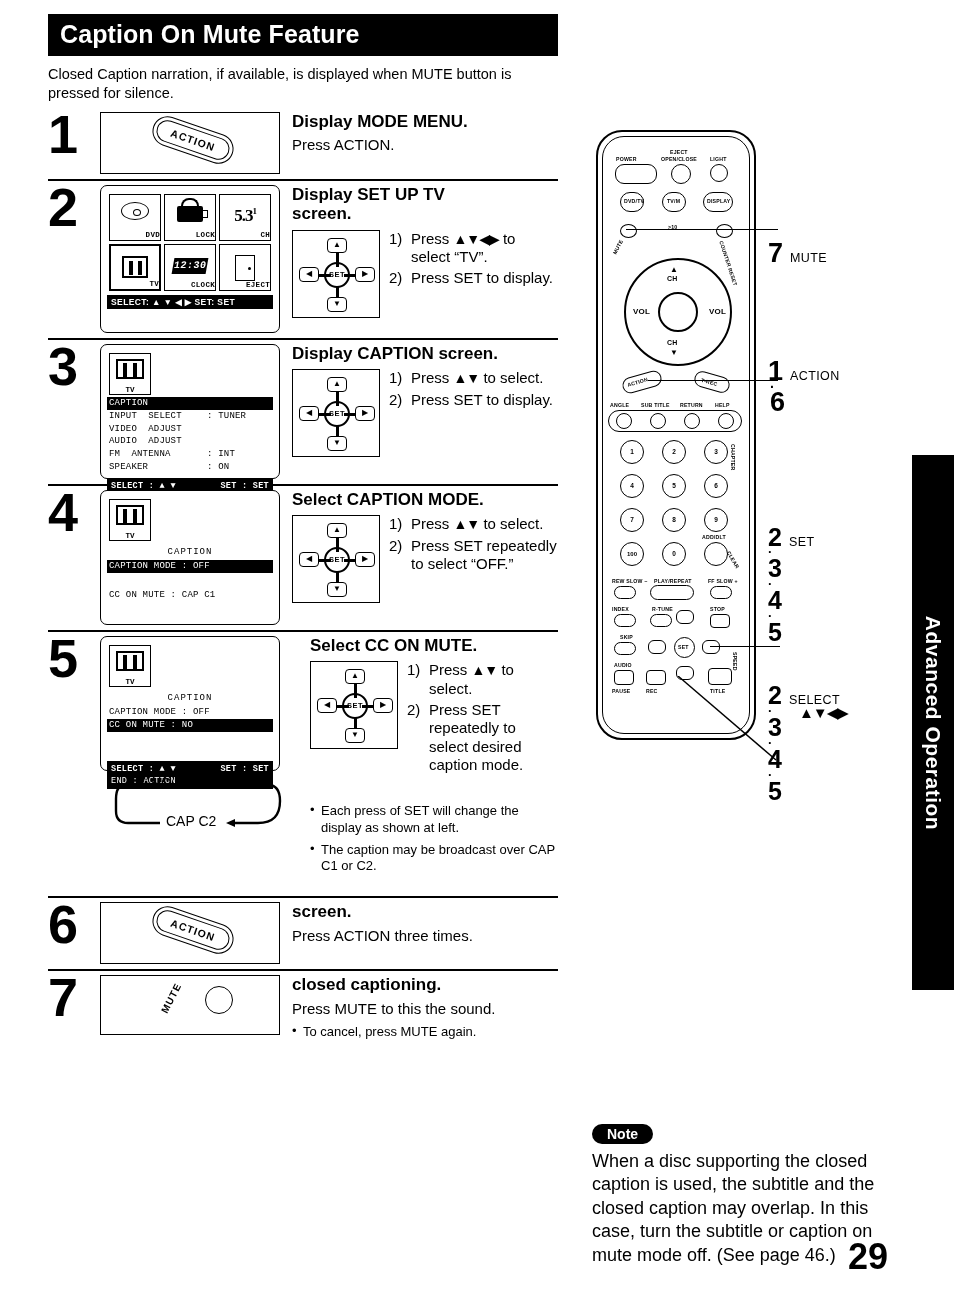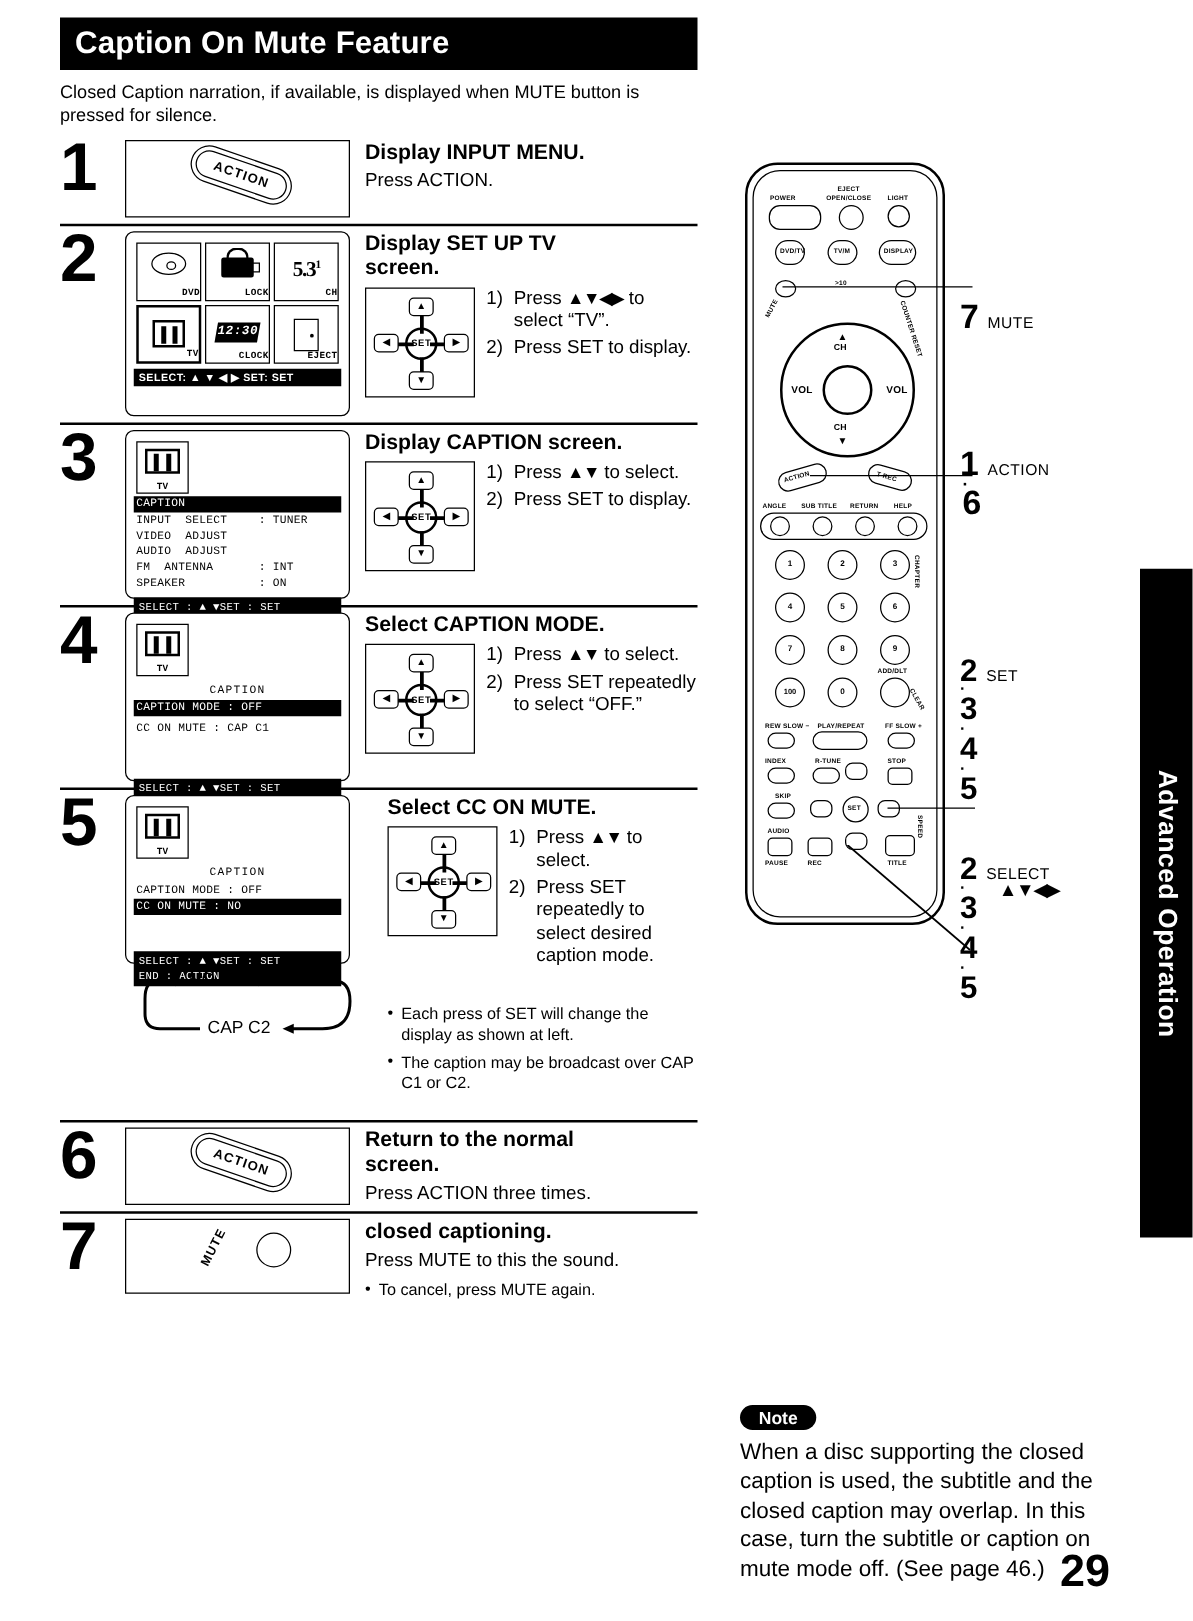--- a/index.html
+++ b/index.html
@@ -162,21 +162,21 @@
   }
   .osd-list { font-size:9px; line-height:1.42; letter-spacing:0.2px; margin-top:2px; }
   .osd-list .hl { background:#000; color:#fff; display:block; padding:0 2px; }
   .osd-row { display:flex; padding:0 2px; }
   .osd-row .k { width:98px; white-space:pre; }
   .osd-cap-title { text-align:center; font-size:9px; margin:6px 0 3px; letter-spacing:1px; }
   .osd-foot {
     background:#000; color:#fff; font-size:8.5px; line-height:1.45;
     padding:2px 4px; letter-spacing:0.3px;
   }
-  .osd-foot .fr { display:flex; justify-content:flex-start; }
+  .osd-foot .fr { display:flex; justify-content:space-between;font-weight:bold; }
 
   
   .padbox {
     width:88px; height:88px; border:1.8px solid #000; position:relative;
     flex:0 0 88px; background:#fff;
   }
   .padbox .hub {
     position:absolute; left:31px; top:31px; width:26px; height:26px;
     border:2px solid #000; border-radius:50%;
     font-size:7.5px; font-weight:bold; text-align:center; line-height:22px;
@@ -278,21 +278,21 @@
   <div class="step">
     <div class="stepnum">1</div>
     <div class="step-visual">
       <div class="btn-box">
         <div class="action-pill">
           <span>ACTION</span>
         </div>
       </div>
     </div>
     <div class="step-text">
-      <div class="step-head">Display INPUT MENU.</div>
+      <div class="step-head">Display MODE MENU.</div>
       <div class="step-sub">Press ACTION.</div>
     </div>
   </div>
 
   <div class="rule"></div>
 
   <div class="step">
     <div class="stepnum">2</div>
     <div class="step-visual">
       <div class="osd osd-main">
@@ -448,21 +448,21 @@
     <div class="stepnum">4</div>
     <div class="step-visual">
       <div class="osd osd-menu">
         <div class="tv-icon">
           <div class="crt"></div>
           <div class="lab">TV</div>
         </div>
         <div class="osd-cap-title">CAPTION</div>
         <div class="osd-list">
           <span class="hl">CAPTION  MODE :   OFF</span>
-          <div style="padding:4px 2px;">CC ON  MUTE     :   CAP  C1</div>
+          <div style="padding:16px 2px;">CC ON  MUTE     :   CAP  C1</div>
         </div>
         <div class="osd-foot" style="margin-top:29px;">
           <div class="fr">
             <span>SELECT :  ▲ ▼</span>
             <span>SET : SET</span>
           </div>
           <div>END      :  ACTION</div>
         </div>
       </div>
     </div>
@@ -574,21 +574,20 @@
     <div class="stepnum">6</div>
     <div class="step-visual">
       <div class="btn-box">
         <div class="action-pill">
           <span>ACTION</span>
         </div>
       </div>
     </div>
     <div class="step-text">
       <div class="step-head">
-        <div>Return to the normal</div>
         <div>screen.</div>
       </div>
       <div class="step-sub">Press ACTION three times.</div>
     </div>
   </div>
 
   <div class="rule"></div>
 
   <div class="step">
     <div class="stepnum">7</div>

